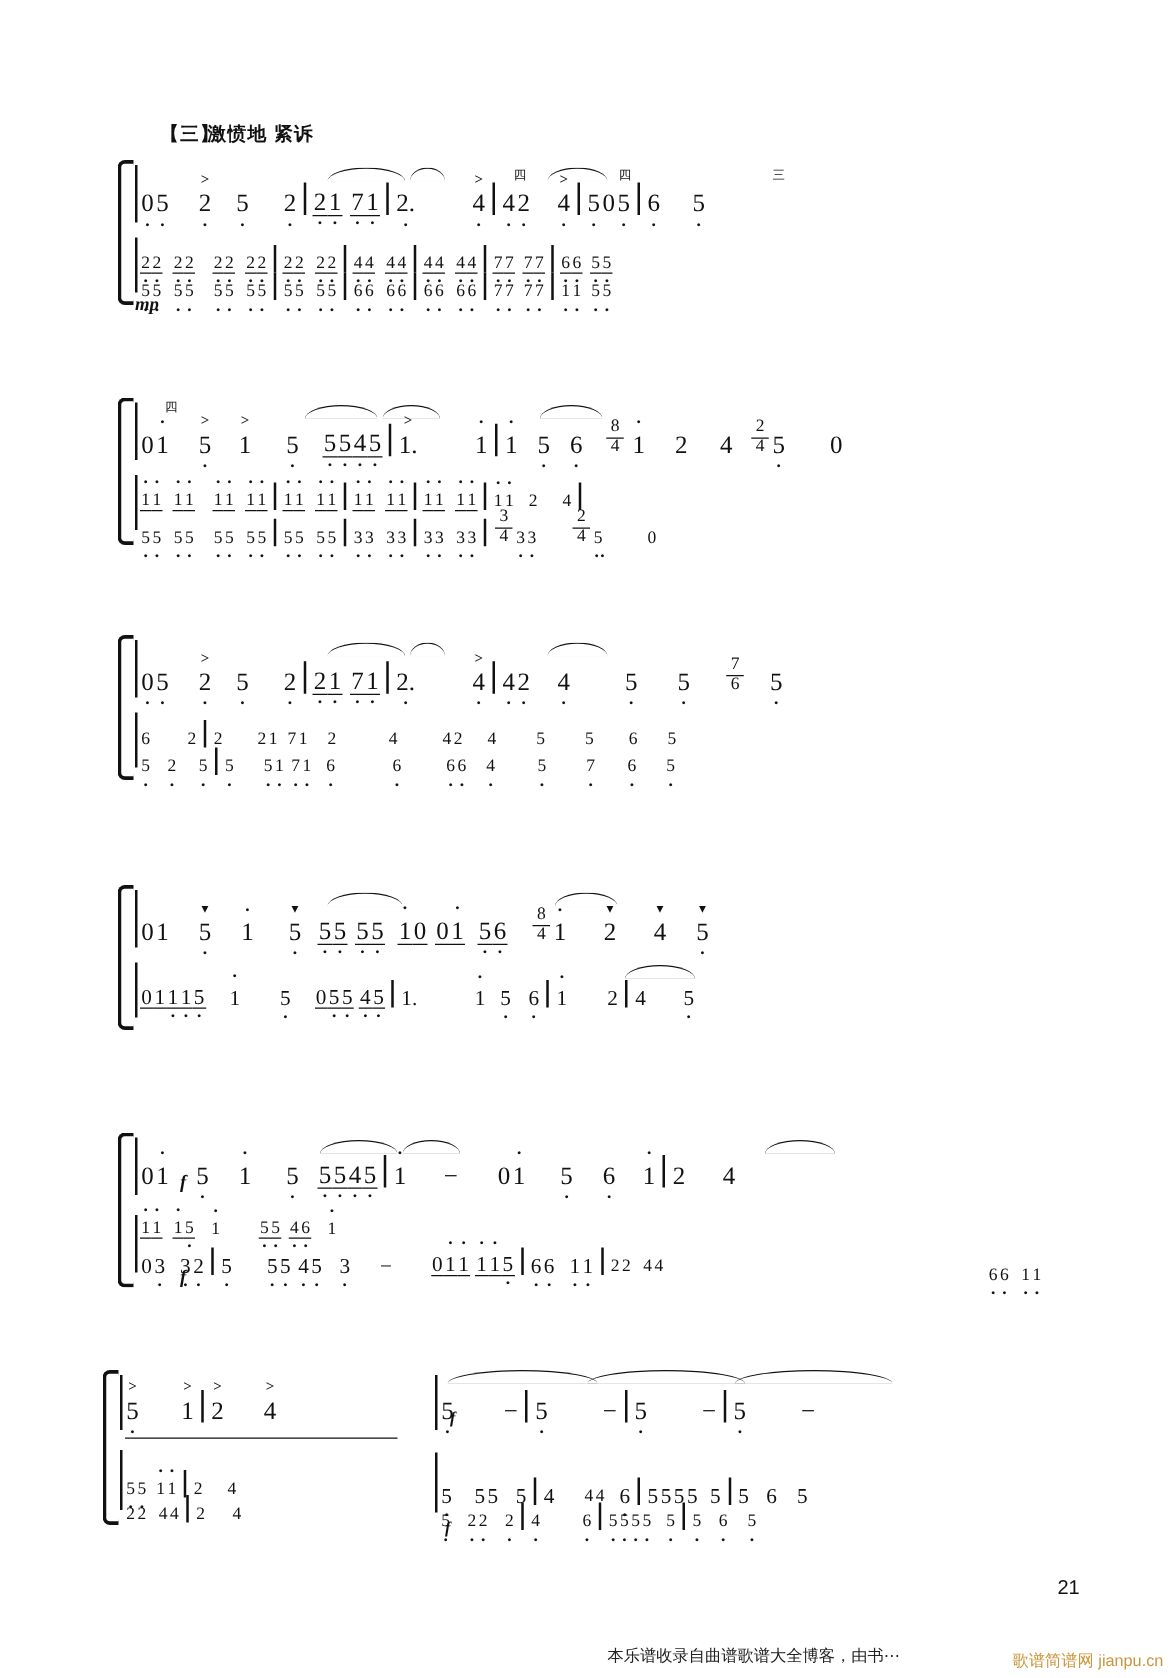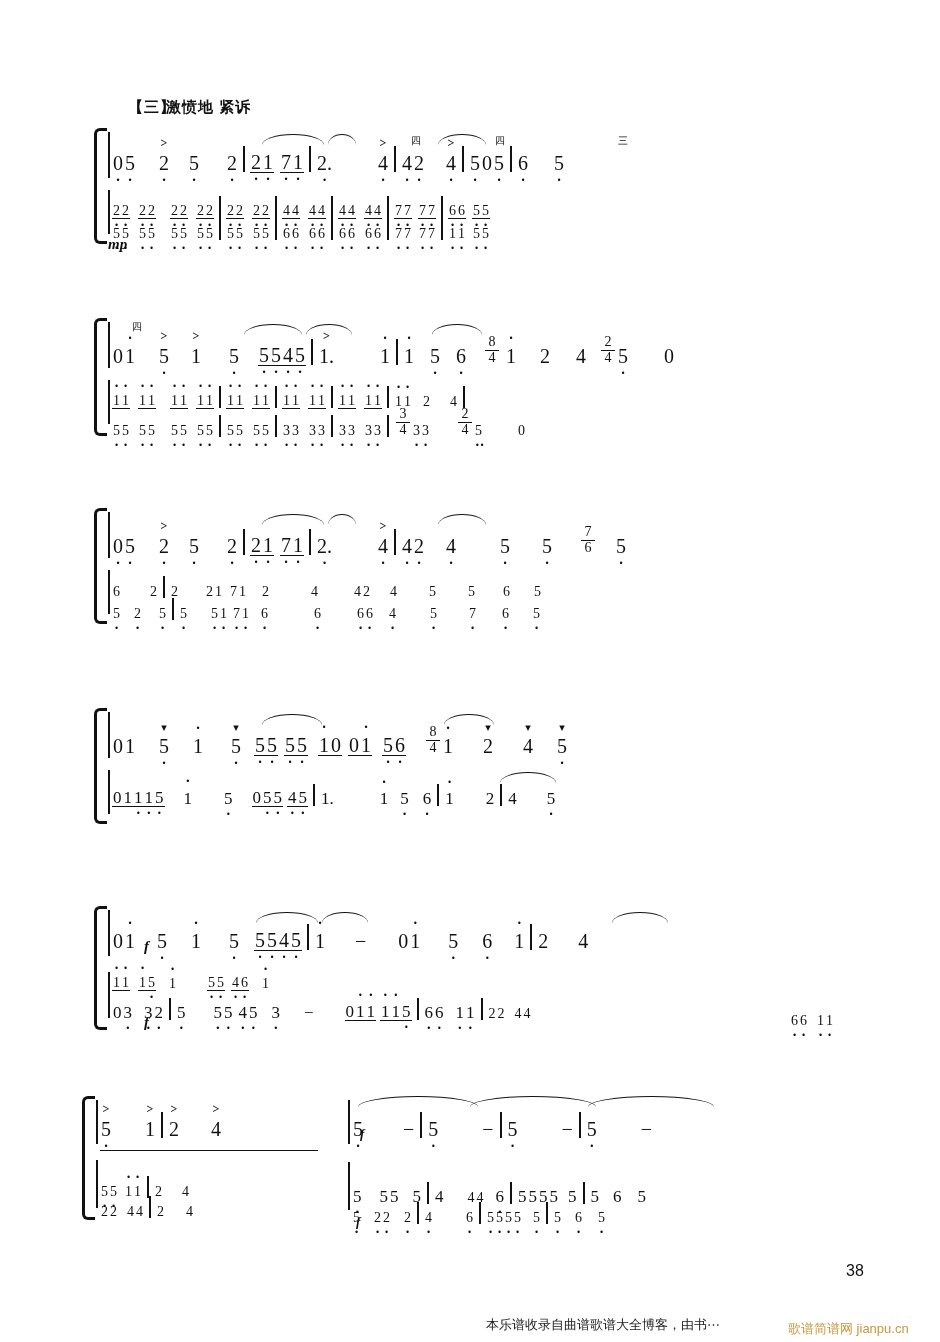--- a/index.html
+++ b/index.html
@@ -759,17 +759,17 @@
       <span class="bar thin"></span>
       <span class="cell tiny ud">5</span>
       <span class="sp" style="width:12px"></span>
       <span class="cell tiny ud">6</span>
       <span class="sp" style="width:14px"></span>
       <span class="cell tiny ud">5</span>
     </div>
     <div class="dyn" style="left:356px;top:128px;font-size:13px;">f</div>
   </div>
 
-  <div class="page-num" style="left:846px;top:1262px;">38</div>
+  <div class="page-num" style="left:846px;top:1262px;">21</div>
   <div class="footer" style="left:486px;top:1316px;">本乐谱收录自曲谱歌谱大全博客，由书⋯</div>
-  <div class="watermark" style="left:788px;top:1320px;">歌谱简谱网 jianpu.cn</div>
+  <div class="watermark" style="left:810px;top:1320px;">歌谱简谱网 jianpu.cn</div>
 
 </div>
 
 </body></html>

